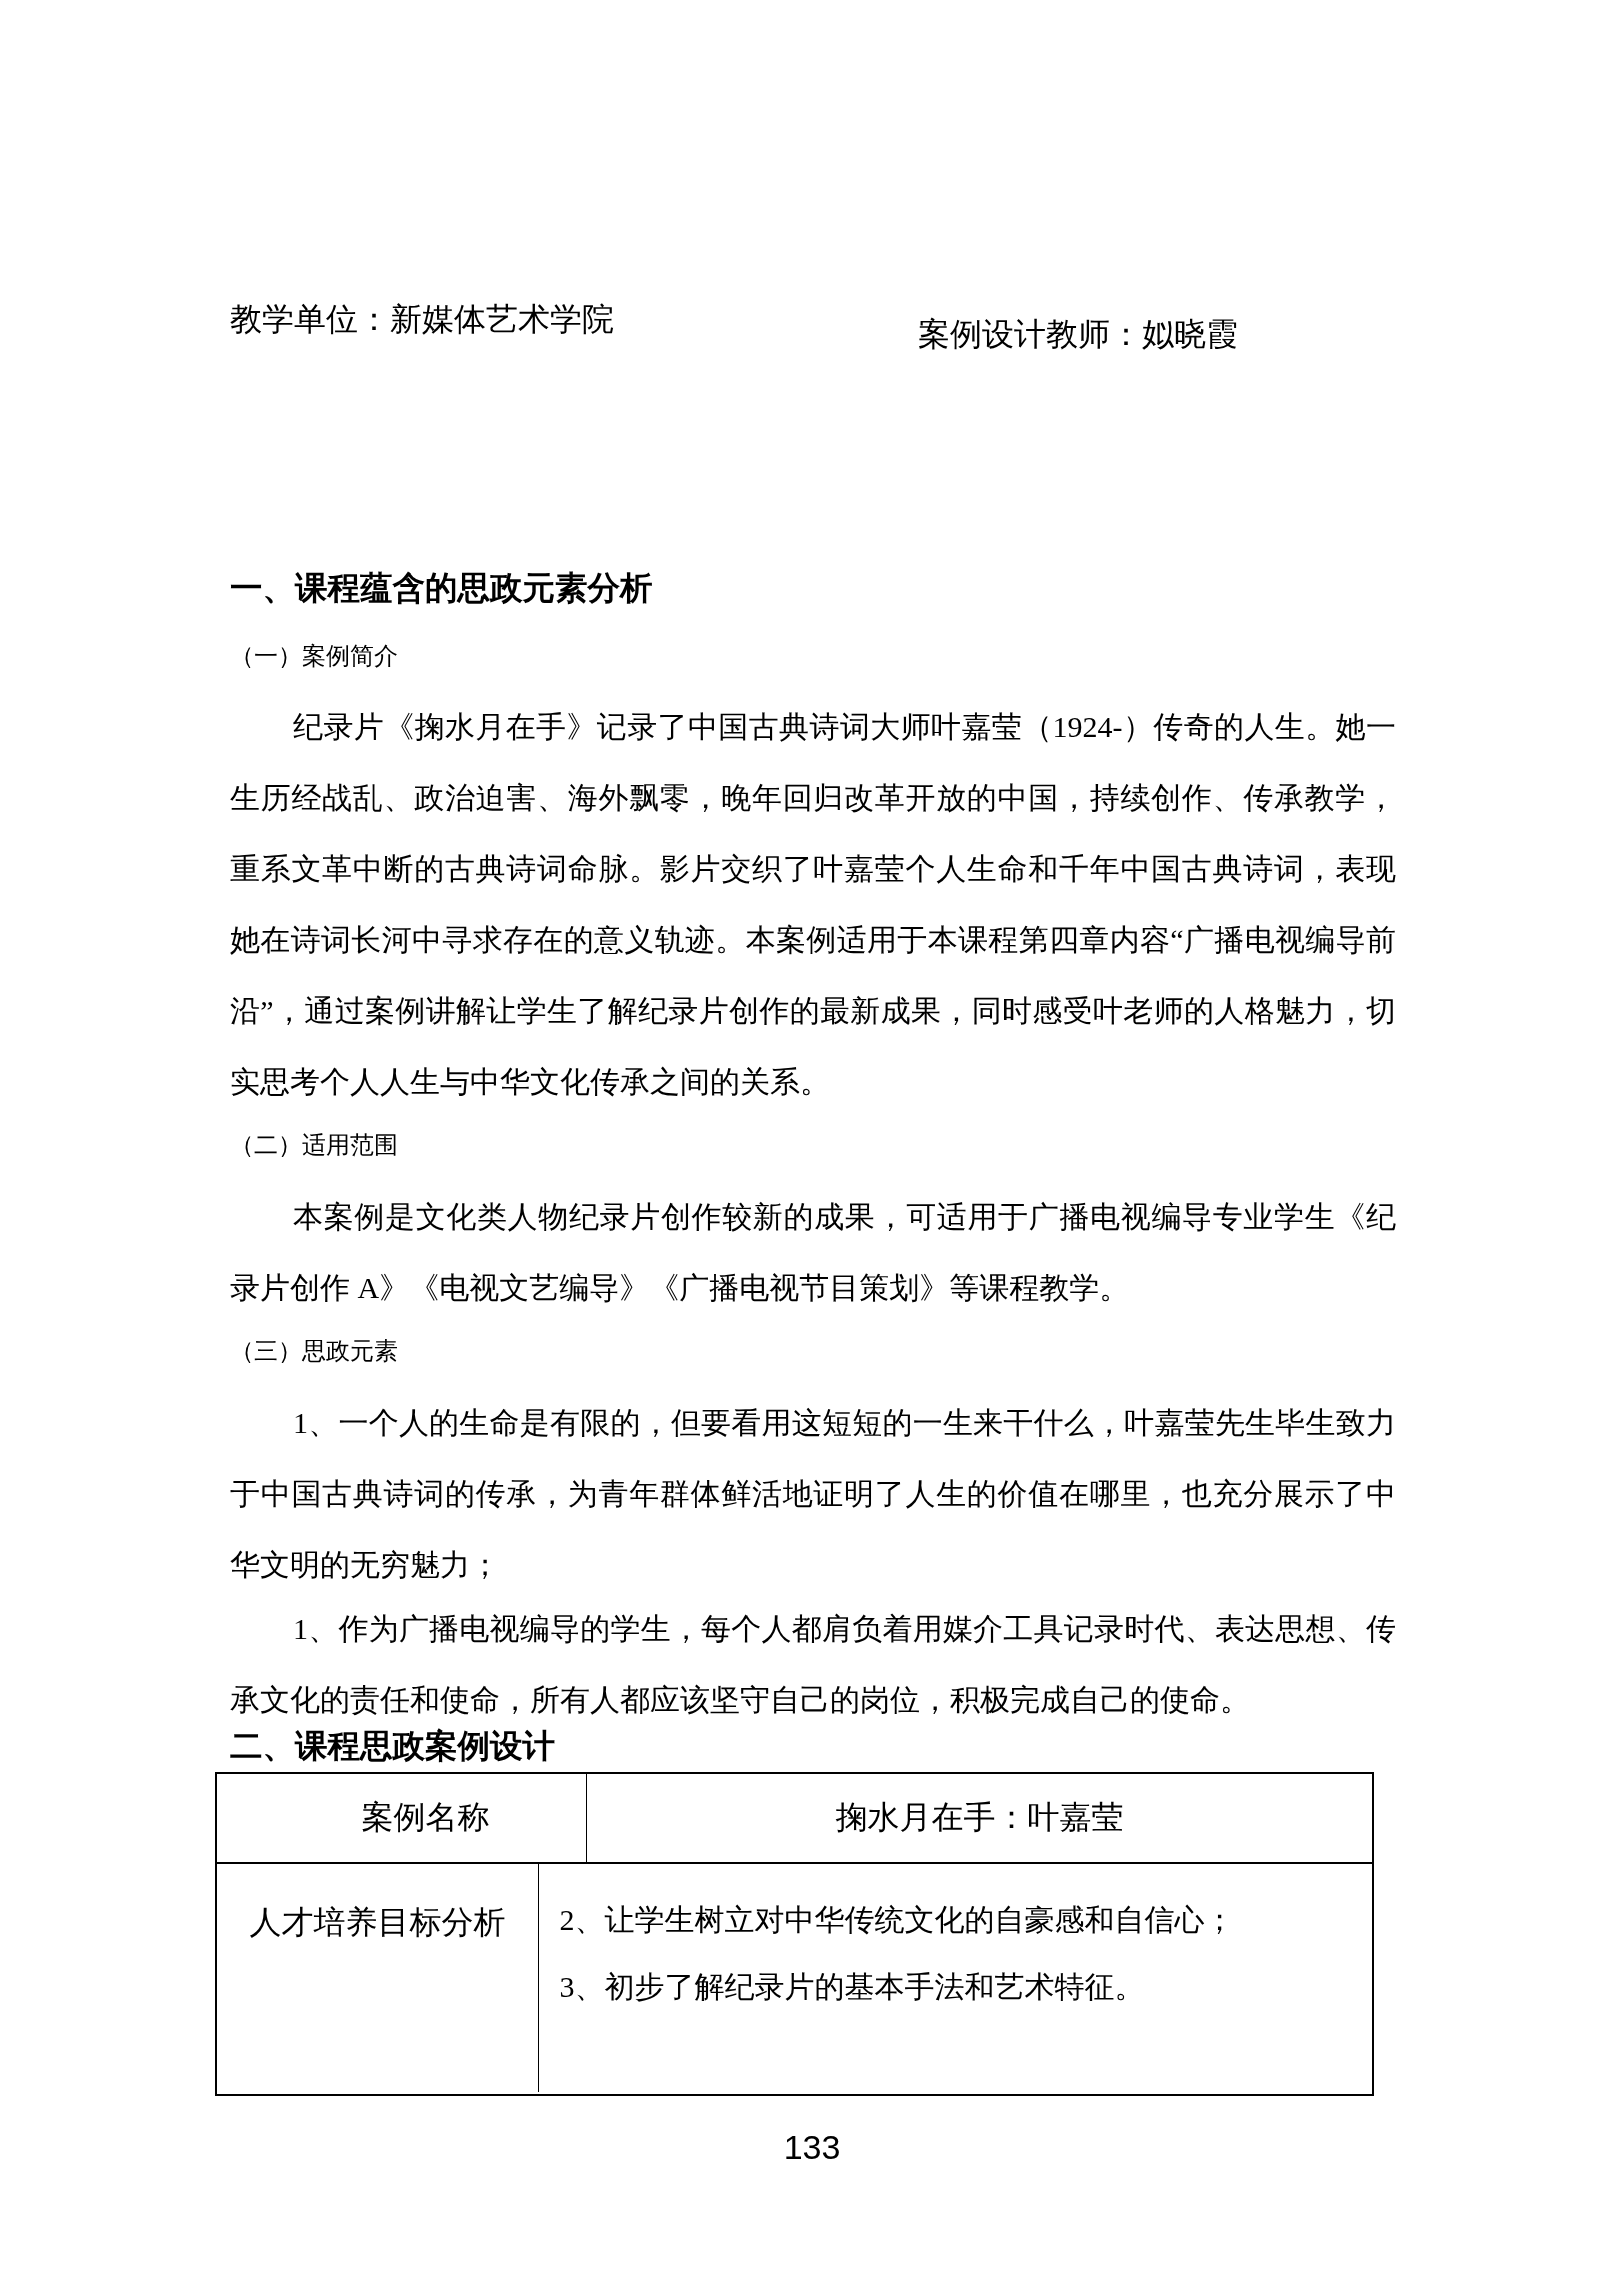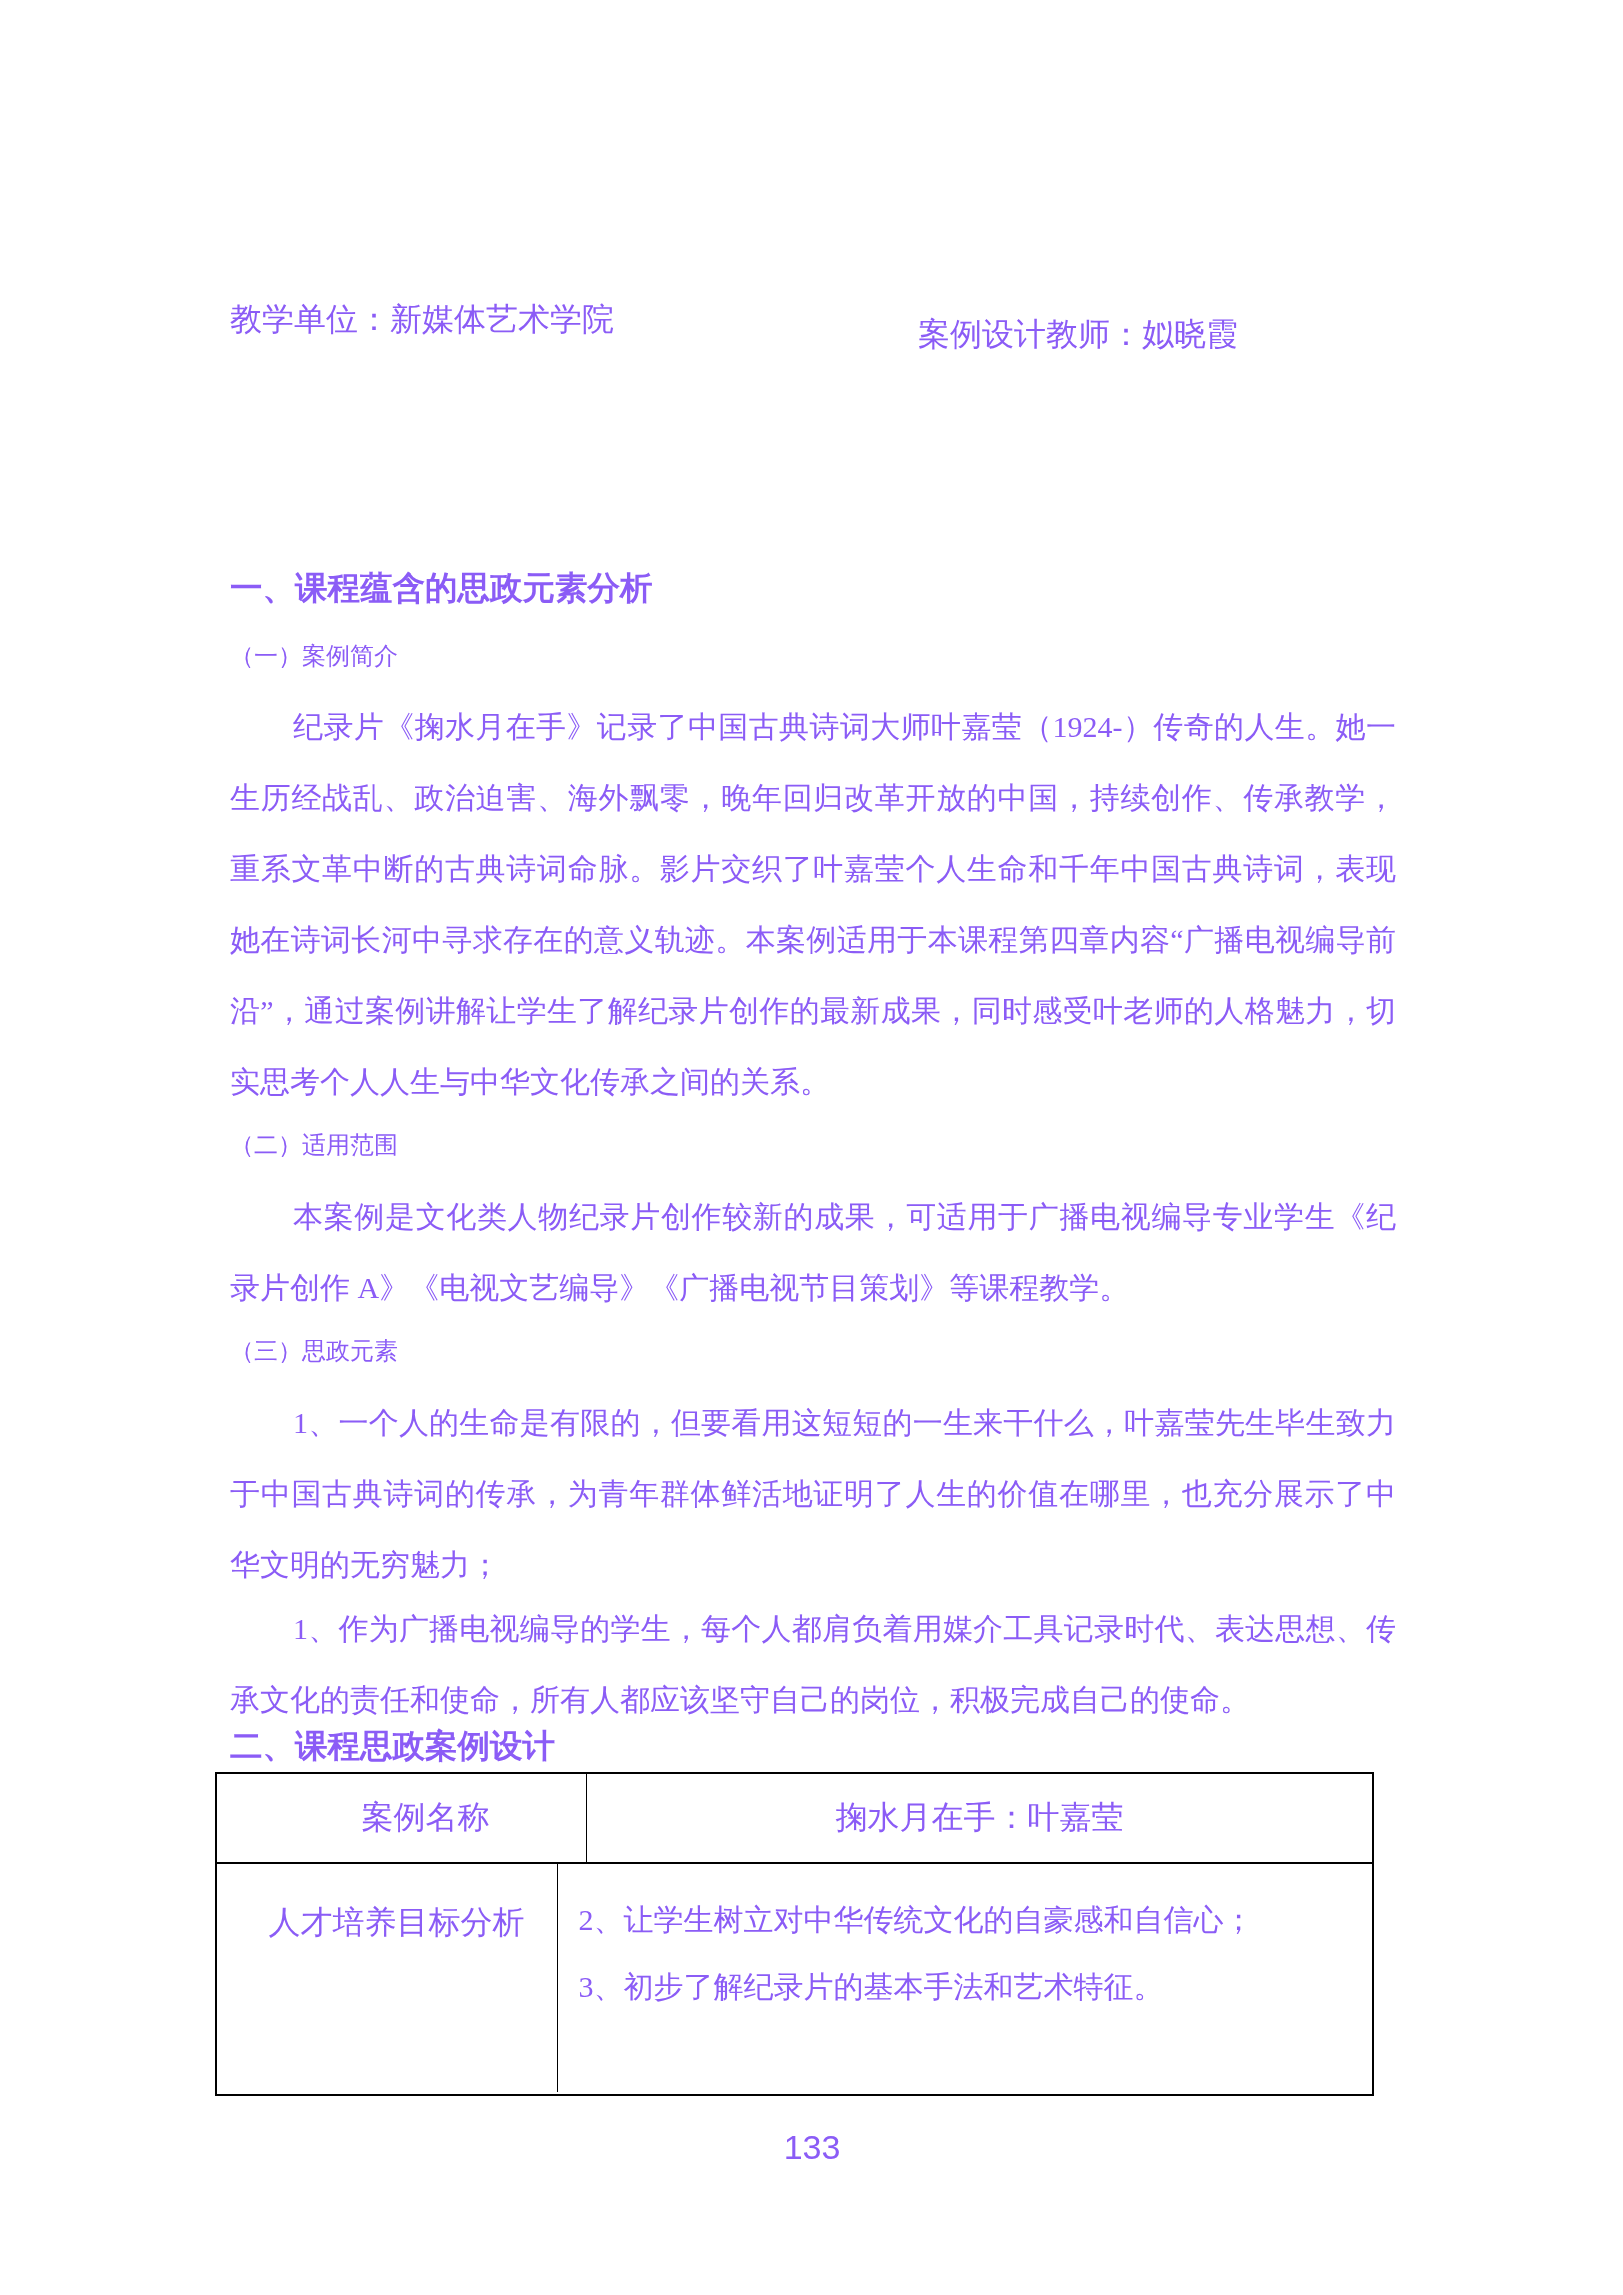--- a/index.html
+++ b/index.html
@@ -2,21 +2,21 @@
 <html lang="zh" style="font-size:12.7px"><head>
 <meta charset="utf-8">
 <title>Document</title>
 <style>
   html,body{margin:0;padding:0;background:#ffffff;}
   .page{
     position:relative;
     width:1422px;
     height:2295px;
     background:#ffffff;
-    color:#8b5cf6;
+    color:#000000;
     font-family:"Liberation Serif","DejaVu Serif",serif;
     overflow:hidden;
   }
   
   .info-row{position:absolute;left:230px;width:1166px;height:48px;font-size:32px;line-height:38px;white-space:nowrap;}
   .info-left{position:absolute;left:0;top:0;}
   .info-right{position:absolute;left:688px;top:0;margin-top:15px;}
   
   .h1{position:absolute;left:230px;font-size:32.5px;font-weight:bold;line-height:39px;white-space:nowrap;}
   .h2{position:absolute;left:230px;font-size:24px;font-weight:normal;line-height:39px;white-space:nowrap;}
@@ -27,21 +27,21 @@
     text-align:justify;text-indent:63px;
     text-justify:inter-ideograph;
   }
   
   .ctable{
     position:absolute;left:215px;top:1772px;width:1159px;height:324px;
     border:2.4px solid #000;box-sizing:border-box;background:#fff;
   }
   .trow{display:flex;box-sizing:border-box;width:100%;}
   .trow1{height:90px;border-bottom:2.4px solid #000;padding-left:48px;}
-  .trow2{height:228px;margin-left:19px;}
+  .trow2{height:228px;}
   .tcell{box-sizing:border-box;font-size:32px;}
   .c1{width:322px;border-right:1.6px solid #000;flex:none;}
   .c2{flex:1;}
   .trow1 .c1,.trow1 .c2{display:flex;align-items:center;justify-content:center;}
   .trow2 .c1{padding-top:38px;text-align:center;line-height:40px;}
   .trow2 .c2{padding:22px 24px 0 20.6px;font-size:30px;}
   .objective{line-height:67px;text-align:left;}
   
   .pageno{position:absolute;top:2131px;left:0;width:1624px;text-align:center;font-size:34px;line-height:32px;font-family:"Liberation Sans","DejaVu Sans",sans-serif;}
 </style>

